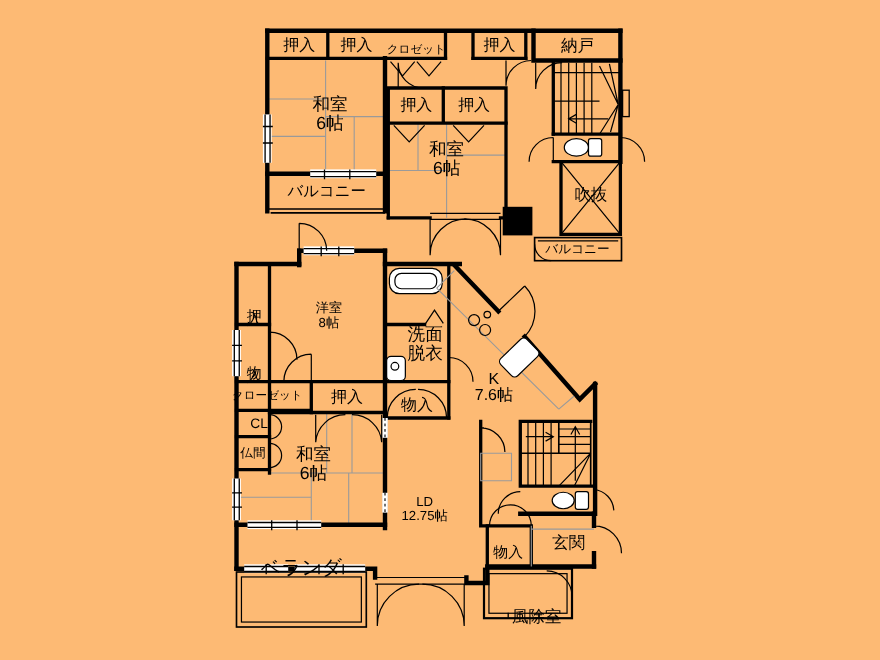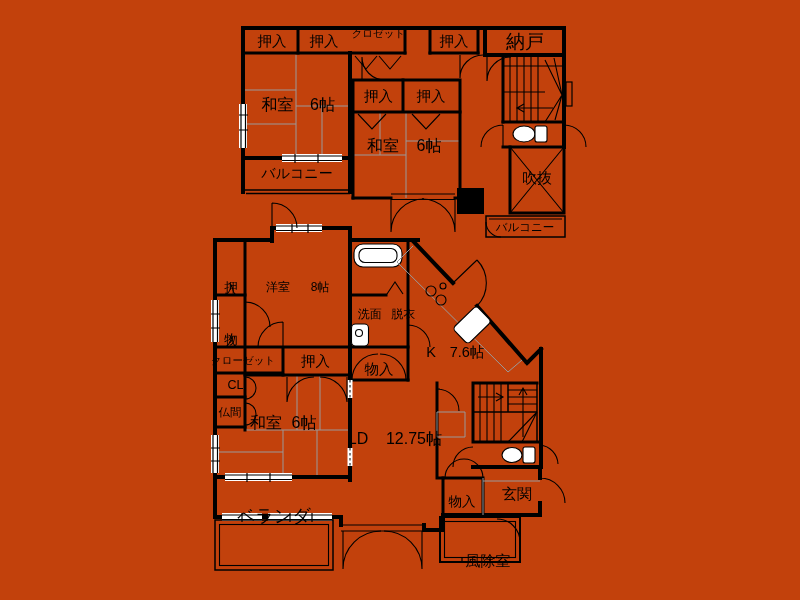--- a/index.html
+++ b/index.html
@@ -1,31 +1,31 @@
 <!DOCTYPE html>
 <html><head>
 <meta charset="utf-8">
 <style>
   html,body{margin:0;padding:0;background:#fff;}
-  .canvas{position:relative;width:800px;height:600px;background:#c2410c;overflow:hidden;
+  .canvas{position:relative;width:800px;height:600px;background:#fdba74;overflow:hidden;
           font-family:"Liberation Sans",sans-serif;color:#000;}
   svg{position:absolute;left:0;top:0;}
   .w4{stroke:#000;stroke-width:4;fill:none;stroke-linecap:square;}
   .w3{stroke:#000;stroke-width:3;fill:none;stroke-linecap:square;}
   .w2{stroke:#000;stroke-width:2;fill:none;stroke-linecap:square;}
   .t{stroke:#000;stroke-width:1.1;fill:none;}
   .t15{stroke:#000;stroke-width:1.5;fill:none;}
   .g{stroke:#9a9a9a;stroke-width:1;fill:none;}
   .win{stroke:#000;stroke-width:1.2;fill:none;}
   .wh{fill:#ffffff;stroke:none;}
   .lbl{position:absolute;display:flex;align-items:center;justify-content:center;
        text-align:center;line-height:1.05;white-space:nowrap;}
   .lbl .ln{width:100%;}
   .vert{writing-mode:vertical-rl;text-orientation:upright;letter-spacing:1px;}
-  .stack{flex-direction:row;}
+  .stack{flex-direction:column;}
 </style>
 </head>
 <body>
 
 <div class="canvas">
 
 <svg width="800" height="600" viewBox="0 0 800 600">
 
   <g class="g">
     <path d="M296,55 V158 M243,90 H296 M243,124 H296 M296,106 H350 M322,106 V158"></path>
@@ -233,23 +233,23 @@
   <g>
     <rect class="t15" x="215" y="520" width="118" height="50" fill="none"></rect>
     <rect class="t" x="219.5" y="524.5" width="109" height="41" fill="none"></rect>
   </g>
 
 </svg>
 
 <div>
   <div class="lbl" style="left:246px;top:31px;width:52px;height:21px;font-size:14.5px">押入</div>
   <div class="lbl" style="left:299px;top:31px;width:50px;height:21px;font-size:14.5px">押入</div>
-  <div class="lbl" style="left:351px;top:24px;width:55px;height:19px;font-size:10.5px">クロゼット</div>
+  <div class="lbl" style="left:351px;top:36px;width:55px;height:19px;font-size:10.5px">クロゼット</div>
   <div class="lbl" style="left:430px;top:31px;width:48px;height:21px;font-size:14.5px">押入</div>
-  <div class="lbl" style="left:486px;top:31px;width:78px;height:21px;font-size:19px">納戸</div>
+  <div class="lbl" style="left:486px;top:31px;width:78px;height:21px;font-size:15px">納戸</div>
   <div class="lbl stack" style="left:255px;top:84px;width:90px;height:42px;font-size:16px">
     <div class="ln">和室</div>
     <div class="ln">6帖</div>
   </div>
   <div class="lbl" style="left:355px;top:84px;width:47px;height:26px;font-size:14.5px">押入</div>
   <div class="lbl" style="left:404px;top:84px;width:54px;height:26px;font-size:14.5px">押入</div>
   <div class="lbl stack" style="left:360px;top:126px;width:92px;height:40px;font-size:16px">
     <div class="ln">和室</div>
     <div class="ln">6帖</div>
   </div>
@@ -262,34 +262,34 @@
   <div class="lbl vert" style="left:217px;top:247px;width:27px;height:47px;font-size:13.5px">押入</div>
   <div class="lbl vert" style="left:217px;top:299px;width:27px;height:47px;font-size:13.5px">物入</div>
   <div class="lbl" style="left:217px;top:351px;width:52px;height:20px;font-size:10.5px">クローゼット</div>
   <div class="lbl" style="left:286px;top:351px;width:59px;height:22px;font-size:14.5px">押入</div>
   <div class="lbl" style="left:217px;top:376px;width:37px;height:19px;font-size:12.5px">CL</div>
   <div class="lbl" style="left:216px;top:400px;width:28px;height:24px;font-size:11.5px">仏間</div>
   <div class="lbl stack" style="left:257px;top:266px;width:84px;height:42px;font-size:12px">
     <div class="ln">洋室</div>
     <div class="ln">8帖</div>
   </div>
-  <div class="lbl stack" style="left:353px;top:295px;width:67px;height:38px;font-size:12px">
+  <div class="lbl stack" style="left:353px;top:295px;width:67px;height:38px;font-size:16px">
     <div class="ln">洗面</div>
     <div class="ln">脱衣</div>
   </div>
   <div class="lbl" style="left:352px;top:360px;width:54px;height:19px;font-size:14.5px">物入</div>
   <div class="lbl stack" style="left:413px;top:336px;width:72px;height:34px;font-size:14.5px">
     <div class="ln">K</div>
     <div class="ln">7.6帖</div>
   </div>
   <div class="lbl stack" style="left:247px;top:403px;width:76px;height:40px;font-size:16px">
     <div class="ln">和室</div>
     <div class="ln">6帖</div>
   </div>
-  <div class="lbl stack" style="left:330px;top:420px;width:112px;height:38px;font-size:16px">
+  <div class="lbl stack" style="left:330px;top:444px;width:112px;height:38px;font-size:12px">
     <div class="ln">LD</div>
     <div class="ln">12.75帖</div>
   </div>
   <div class="lbl" style="left:441px;top:493px;width:42px;height:19px;font-size:13.5px">物入</div>
   <div class="lbl" style="left:486px;top:484px;width:62px;height:20px;font-size:15px">玄関</div>
   <div class="lbl" style="left:444px;top:550px;width:88px;height:22px;font-size:15px">風除室</div>
   <div class="lbl" style="left:222px;top:504px;width:104px;height:24px;font-size:18px">ベランダ</div>
 </div>
 
 </div>

